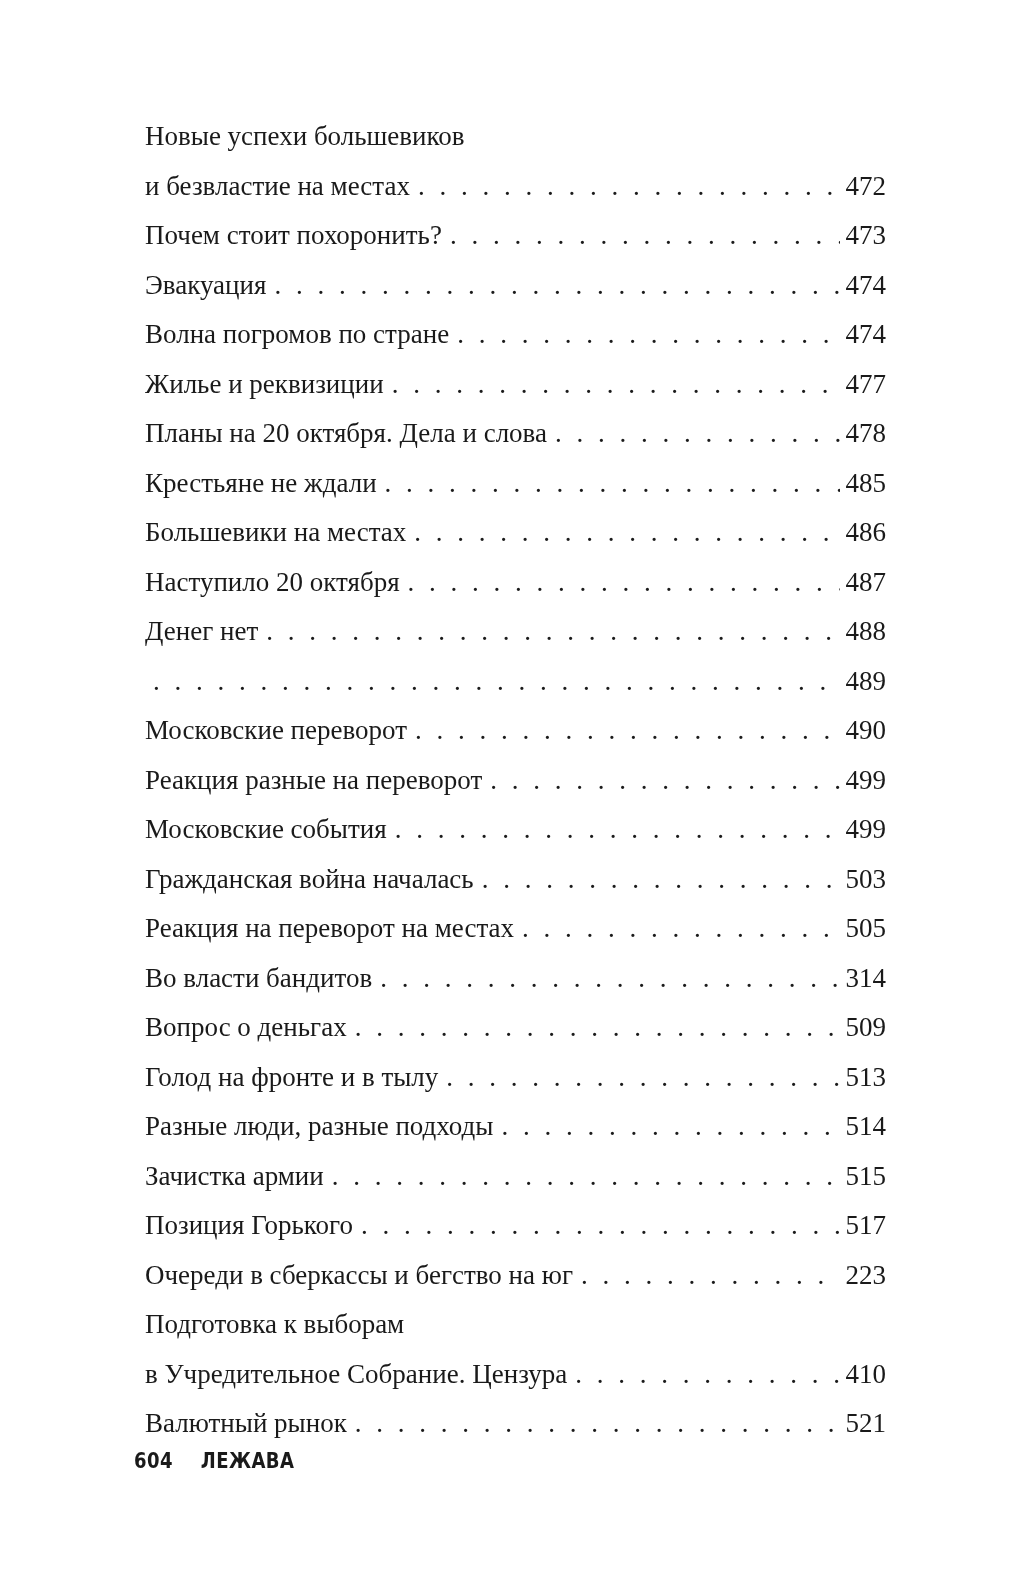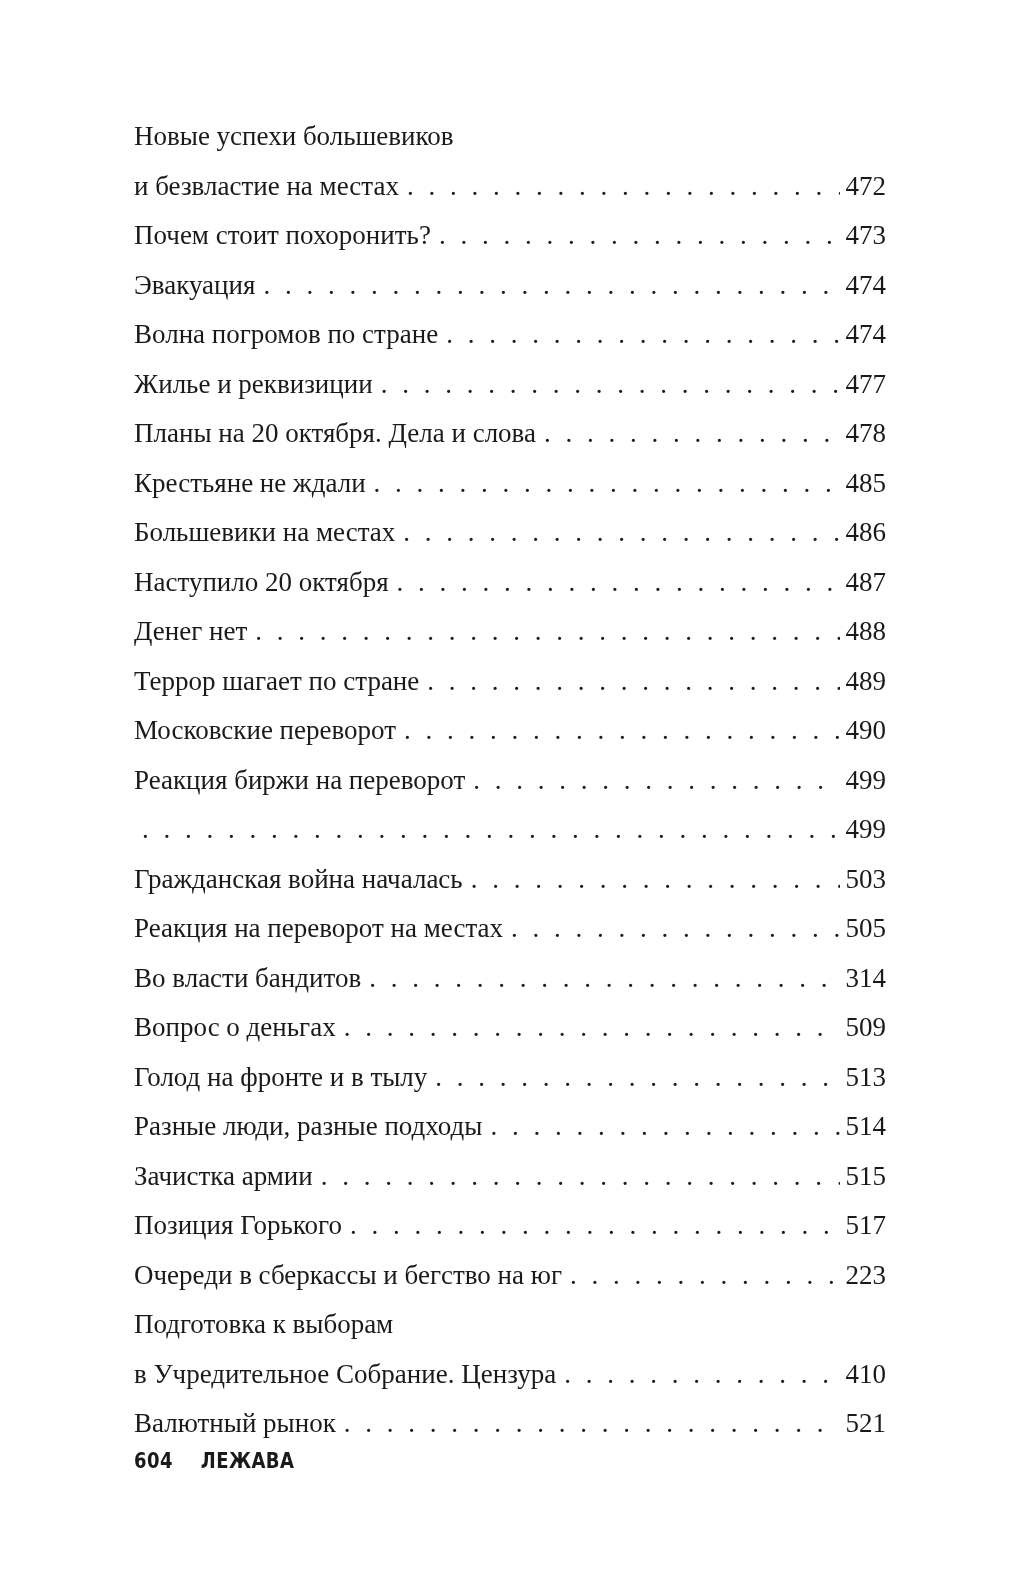--- a/index.html
+++ b/index.html
@@ -18,20 +18,21 @@
       position: absolute;
       left: 134px;
       top: 112px;
       width: 752px;
       font-family: "Liberation Serif", "DejaVu Serif", serif;
       font-size: 27px;
       line-height: 49.5px;
     }
     .entry {
       display: block;
+      margin-left: 11px;
     }
     .entry-line {
       display: flex;
       align-items: baseline;
       white-space: nowrap;
     }
     .entry-title {
       flex: 0 0 auto;
     }
     .leader {
@@ -135,41 +136,41 @@
     </div>
     <div class="entry">
       <div class="entry-line">
         <span class="entry-title">Денег нет</span>
         <span class="leader"></span>
         <span class="page-num">488</span>
       </div>
     </div>
     <div class="entry">
       <div class="entry-line">
-        <span class="entry-title">Террор шагает по стране</span>
         <span class="leader"></span>
         <span class="page-num">489</span>
       </div>
     </div>
     <div class="entry">
       <div class="entry-line">
         <span class="entry-title">Московские переворот</span>
         <span class="leader"></span>
         <span class="page-num">490</span>
       </div>
     </div>
     <div class="entry">
       <div class="entry-line">
-        <span class="entry-title">Реакция биржи на переворот</span>
+        <span class="entry-title">Реакция разные на переворот</span>
         <span class="leader"></span>
         <span class="page-num">499</span>
       </div>
     </div>
     <div class="entry">
       <div class="entry-line">
+        <span class="entry-title">Московские события</span>
         <span class="leader"></span>
         <span class="page-num">499</span>
       </div>
     </div>
     <div class="entry">
       <div class="entry-line">
         <span class="entry-title">Гражданская война началась</span>
         <span class="leader"></span>
         <span class="page-num">503</span>
       </div>

